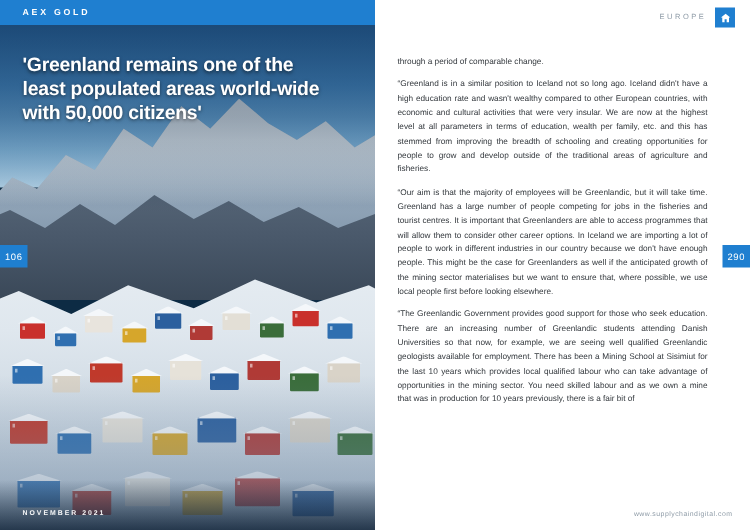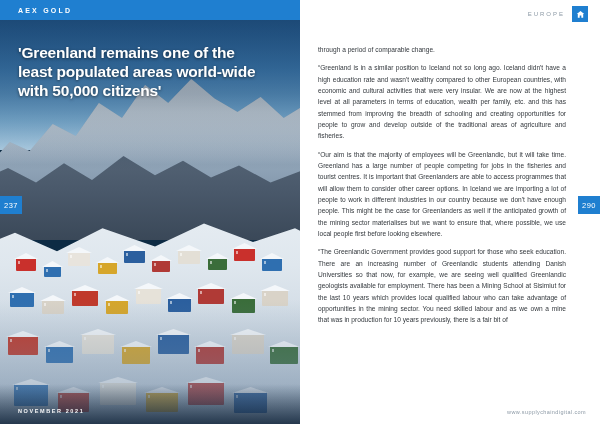--- a/index.html
+++ b/index.html
@@ -291,21 +291,21 @@
       <div class="photo-vignette"></div>
       <div class="photo-bottom-fade"></div>
     </div>
 
     <div class="brand-bar">
       <span class="brand-text">AEX GOLD</span>
     </div>
 
     <div class="headline">'Greenland remains one of the least populated areas world-wide with 50,000 citizens'</div>
 
-    <div class="folio-left">237</div>
+    <div class="folio-left">106</div>
 
     <div class="issue-label">NOVEMBER 2021</div>
   </div>
 
   <div class="gutter"></div>
 
   <div class="page-right">
 
     <div class="right-top">
       <div class="top-nav">

